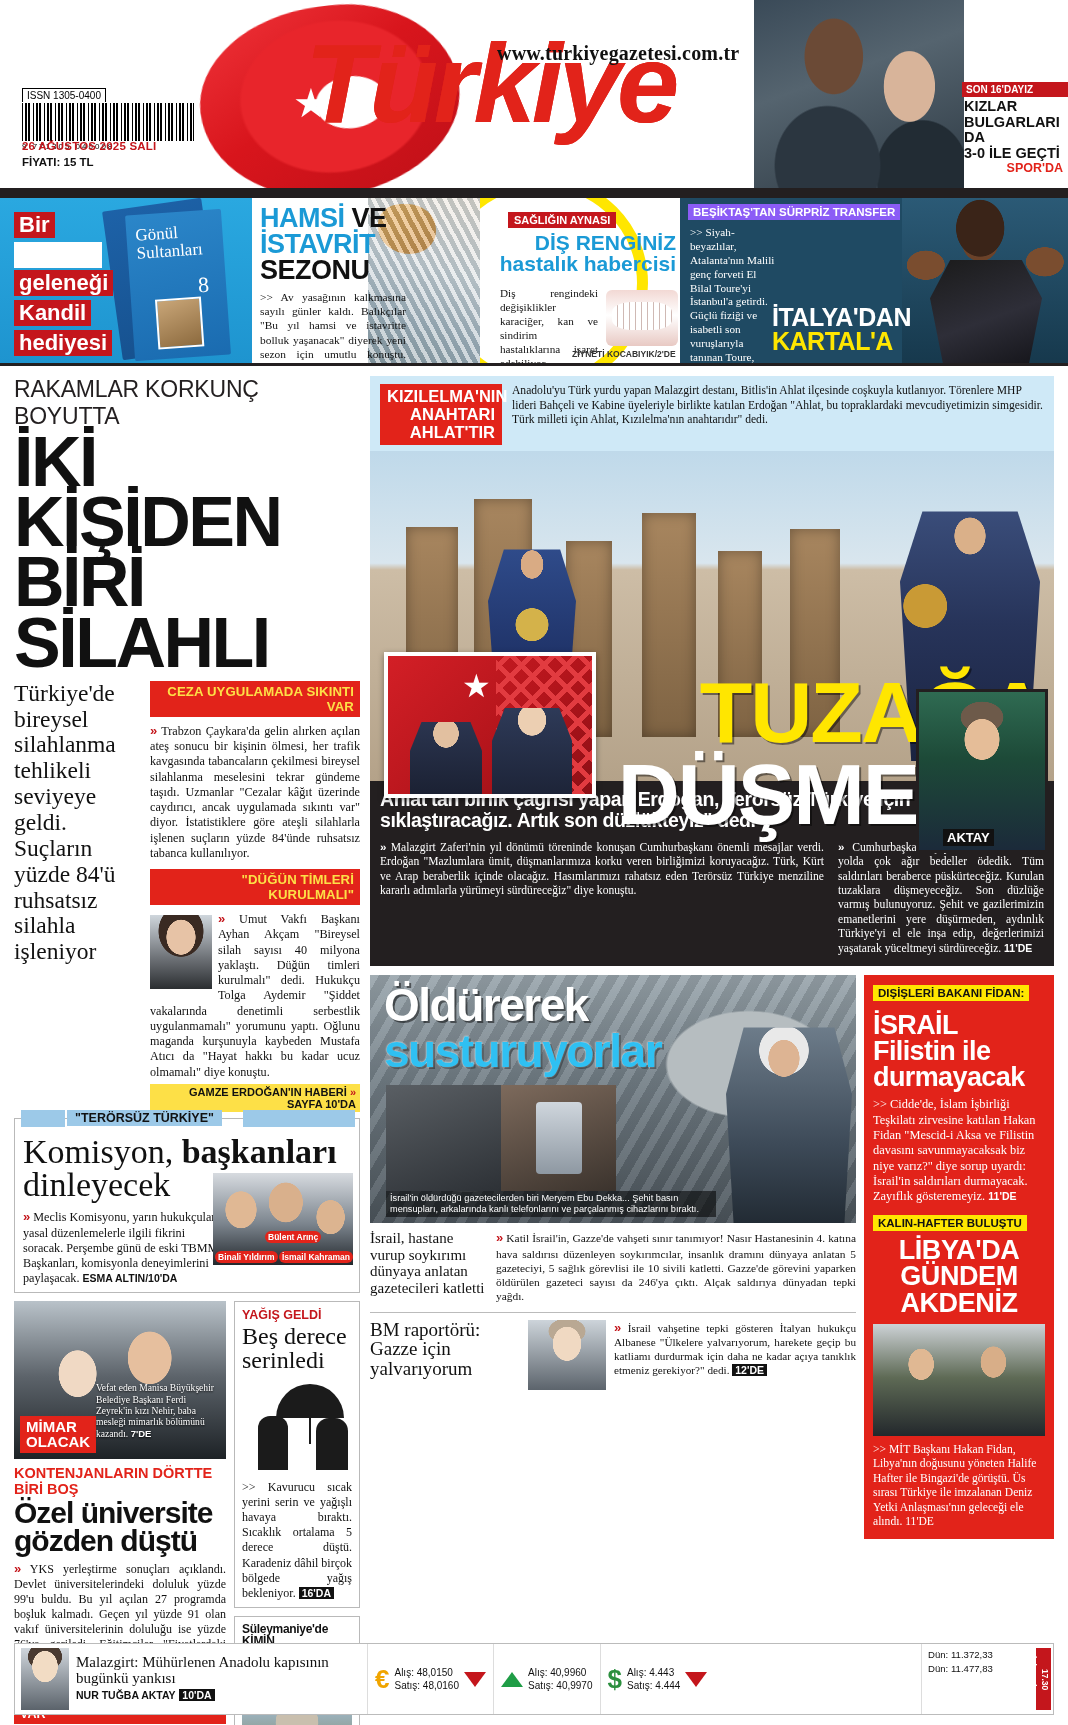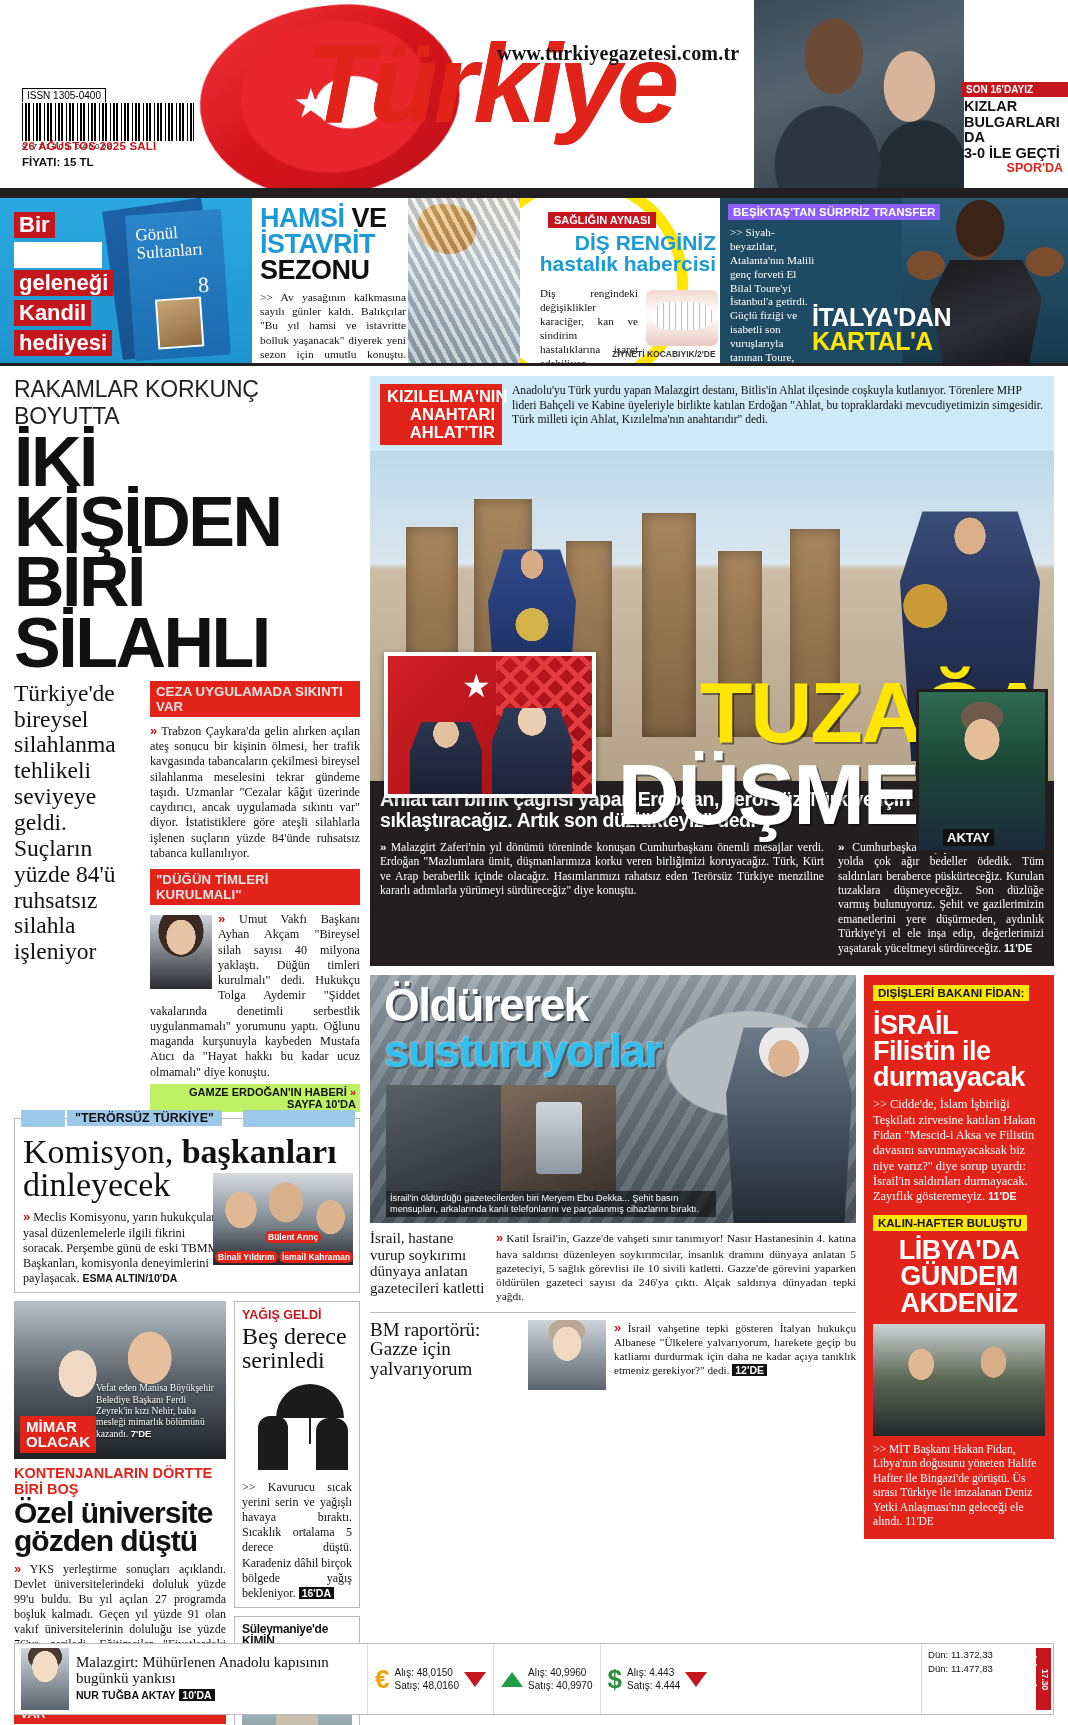--- a/index.html
+++ b/index.html
@@ -105,21 +105,21 @@
   .promo-books .tag {
     position:absolute; font-family:"Liberation Sans",sans-serif; font-weight:700;
     line-height:1; padding:2px 5px; color:#fff; font-size:22px;
   }
   .tagA { left:14px; top:14px; background:#c4161c; }
   .tagB { left:14px; top:44px; background:#fff; color:#e2231a; font-size:17px; padding:3px 5px;}
   .tagC { left:14px; top:72px; background:#c4161c; }
   .tagD { left:14px; top:102px; background:#c4161c; color:#ffe600; }
   .tagE { left:14px; top:132px; background:#c4161c; color:#ffe600; }
 
-  .promo-hamsi { width:268px; position:relative; background:#fff; overflow:hidden; padding:8px 6px 15px 8px;}
+  .promo-hamsi { width:228px; position:relative; background:#fff; overflow:hidden; padding:8px 6px 15px 8px;}
   .promo-hamsi .ph-fish{
     position:absolute; right:-6px; top:0; width:118px; height:168px;
     background:
       linear-gradient(200deg,#efe2d3 0%,#cfd6da 42%,#9fb0bb 70%,#7f9199 100%);
   }
   .promo-hamsi .ph-fish:after{
     content:""; position:absolute; inset:0;
     background:repeating-linear-gradient(62deg, rgba(255,255,255,.55) 0 4px, rgba(120,140,150,.35) 4px 9px);
   }
   .promo-hamsi .ph-fish:before{
@@ -214,30 +214,30 @@
     font-family:"Liberation Sans",sans-serif; font-weight:700; font-size:70px;
     line-height:.86; color:#111; letter-spacing:-2.5px; margin-bottom:8px;
   }
   .lede-row { display:flex; gap:10px; }
   .lede {
     width:126px; font-family:"Liberation Serif",serif; font-size:23.5px;
     line-height:1.1; color:#111;
   }
   .lede-col2 { flex:1; }
   .redbar {
-    background:#e2231a; color:#e5e5e5; font-family:"Liberation Sans",sans-serif;
-    font-weight:700; font-size:13.2px; padding:3px 6px; letter-spacing:.1px;
+    background:#e2231a; color:#fde047; font-family:"Liberation Sans",sans-serif;
+    font-weight:700; font-size:13.2px; padding:3px 6px; letter-spacing:.1px;text-align:right;
   }
   .para {
     font-family:"Liberation Serif",serif; font-size:12.2px; line-height:1.25;
     color:#111; margin-top:6px; text-align:justify;
   }
   .q { color:#c4161c; font-family:"Liberation Sans",sans-serif; font-weight:700; font-size:13px; }
   .byline-bar {
-    background:#bef264; font-family:"Liberation Sans",sans-serif; font-weight:700;
+    background:#fde047; font-family:"Liberation Sans",sans-serif; font-weight:700;
     font-size:11px; color:#111; text-align:right; padding:2px 4px; margin-top:4px;
   }
   .byline-bar .pgred { color:#c4161c; }
   .byline-bar .pgblk { color:#111; }
   .person-thumb {
     float:left; width:62px; height:74px; margin:4px 6px 0 0;
     background:
       radial-gradient(ellipse 20px 24px at 50% 30%, #e7c3a6 0 72%, rgba(0,0,0,0) 74%),
       radial-gradient(ellipse 30px 34px at 50% 22%, #3a2a22 0 74%, rgba(0,0,0,0) 76%),
       linear-gradient(180deg,#cfd6dc 0%,#6b6f74 60%,#2b2e31 100%);

